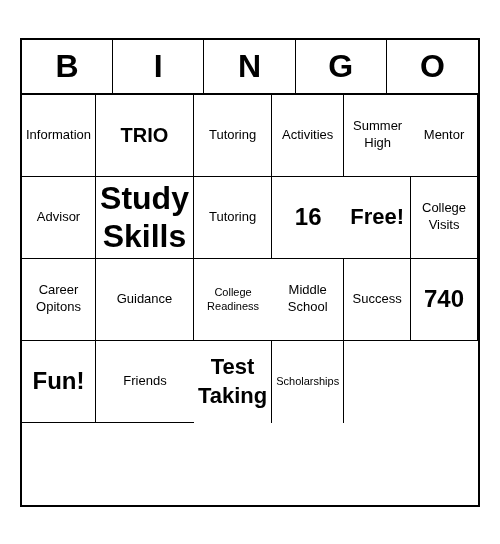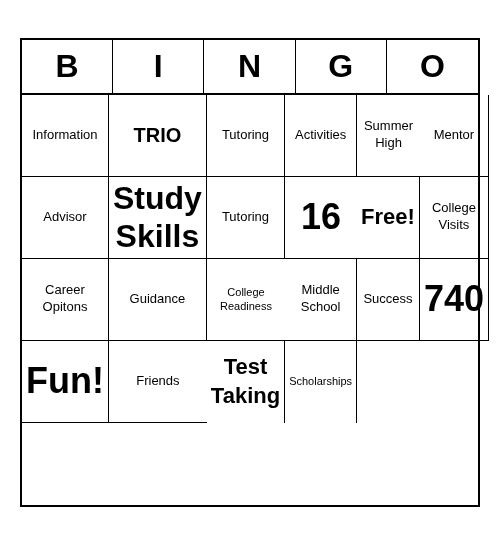--- a/index.html
+++ b/index.html
@@ -56,21 +56,21 @@
       border-right: none;
     }
     .bingo-grid > .bingo-cell:nth-child(n+21) {
       border-bottom: none;
     }
     .bingo-cell.large {
       font-size: 20px;
       font-weight: bold;
     }
     .bingo-cell.xlarge {
-      font-size: 36px;
+      font-size: 24px;
       font-weight: bold;
     }
     .bingo-cell.medium-large {
       font-size: 22px;
       font-weight: bold;
     }
     .bingo-cell.two-line-large {
       font-size: 32px;
       font-weight: bold;
       line-height: 1.2;

